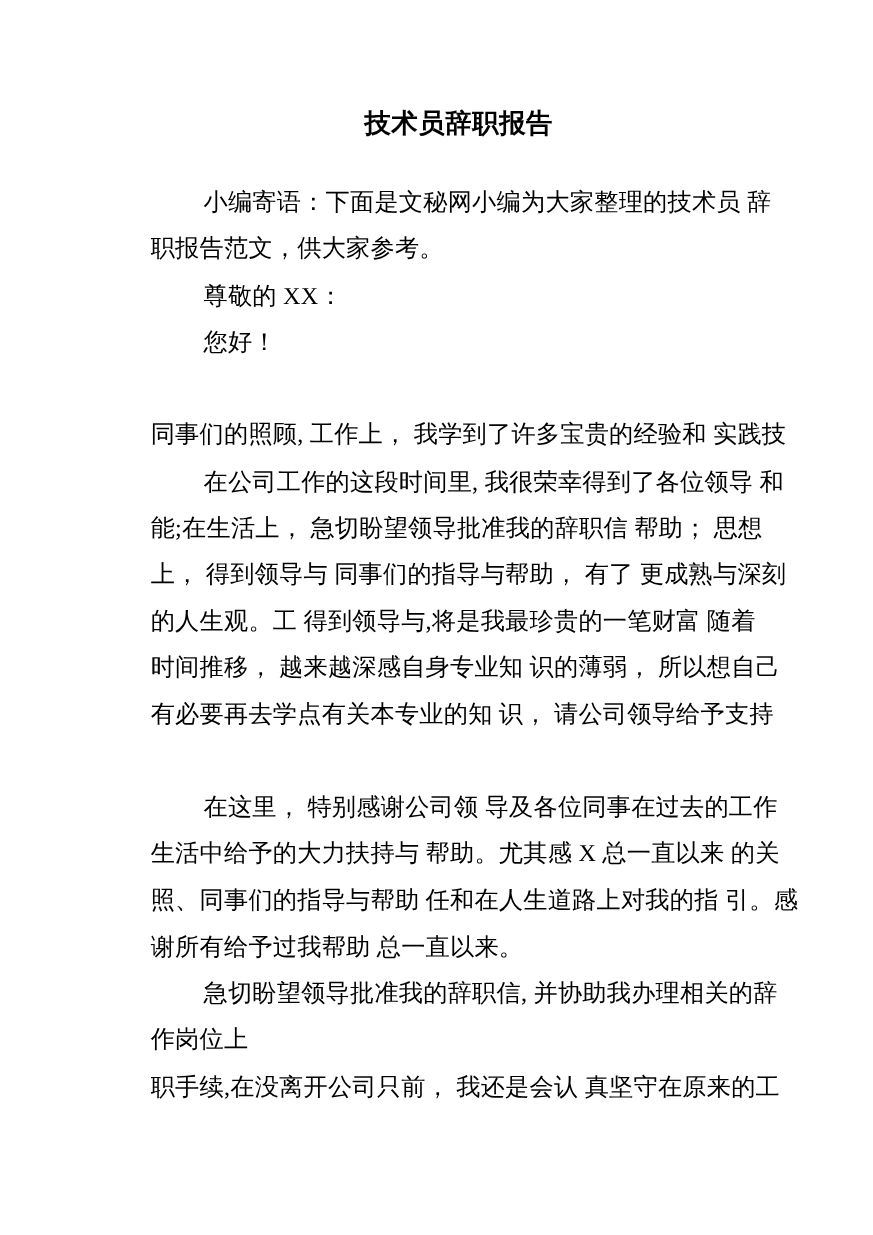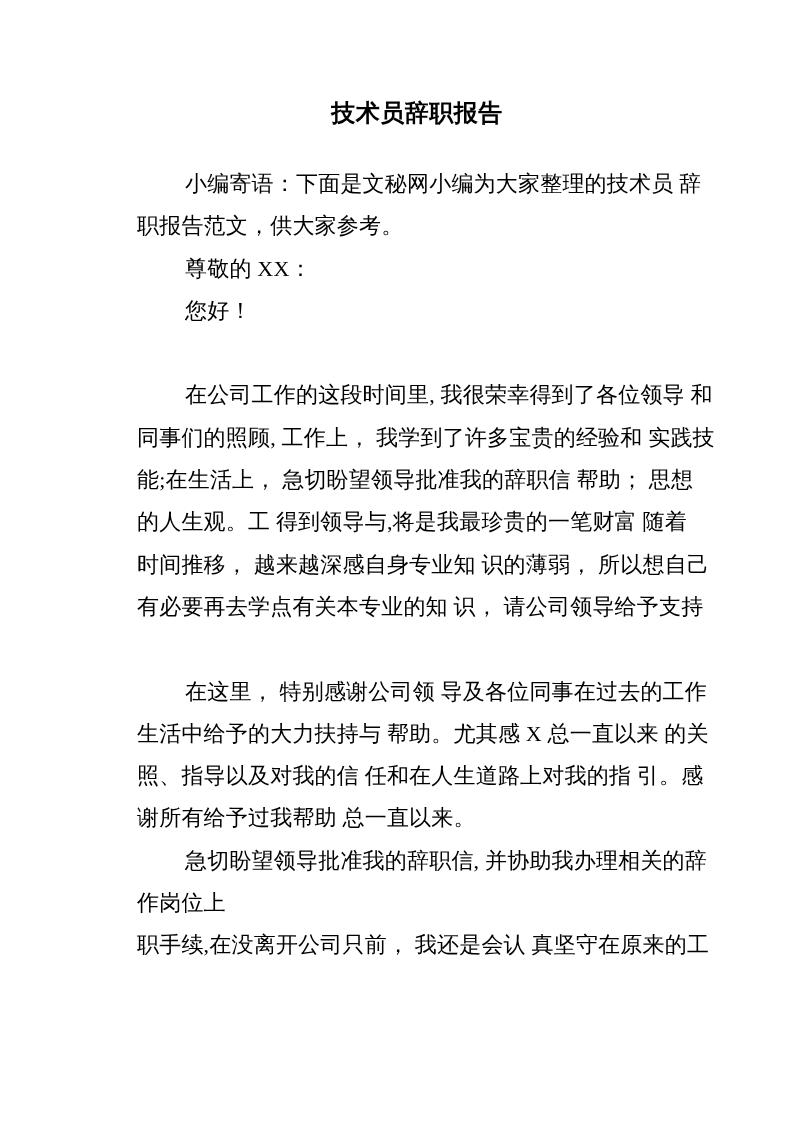--- a/index.html
+++ b/index.html
@@ -50,28 +50,29 @@
 <body>
 
 <div class="page">
   <div class="doc-title">技术员辞职报告</div>
   <div class="doc-body">
       <div class="text-line indent">小编寄语：下面是文秘网小编为大家整理的技术员 辞</div>
       <div class="text-line">职报告范文，供大家参考。</div>
       <div class="text-line indent">尊敬的 XX：</div>
       <div class="text-line indent">您好！</div>
       <div class="text-line"></div>
+      <div class="text-line">同事们的照顾, 工作上， 我学到了许多宝贵的经验和 实践技</div>
       <div class="text-line indent">在公司工作的这段时间里, 我很荣幸得到了各位领导 和</div>
-      <div class="text-line">同事们的照顾, 工作上， 我学到了许多宝贵的经验和 实践技</div>
       <div class="text-line">能;在生活上， 急切盼望领导批准我的辞职信 帮助； 思想</div>
+      <div class="text-line">上， 得到领导与 同事们的指导与帮助， 有了 更成熟与深刻</div>
       <div class="text-line">的人生观。工 得到领导与,将是我最珍贵的一笔财富 随着</div>
       <div class="text-line">时间推移， 越来越深感自身专业知 识的薄弱， 所以想自己</div>
       <div class="text-line">有必要再去学点有关本专业的知 识， 请公司领导给予支持</div>
       <div class="text-line"></div>
       <div class="text-line indent">在这里， 特别感谢公司领 导及各位同事在过去的工作</div>
       <div class="text-line">生活中给予的大力扶持与 帮助。尤其感 X 总一直以来 的关</div>
-      <div class="text-line">照、指导以及对我的信 任和在人生道路上对我的指 引。感</div>
+      <div class="text-line">照、同事们的指导与帮助 任和在人生道路上对我的指 引。感</div>
       <div class="text-line">谢所有给予过我帮助 总一直以来。</div>
       <div class="text-line indent">急切盼望领导批准我的辞职信, 并协助我办理相关的辞</div>
       <div class="text-line">作岗位上</div>
       <div class="text-line">职手续,在没离开公司只前， 我还是会认 真坚守在原来的工</div>
     </div>
 </div>
 
 </body></html>

